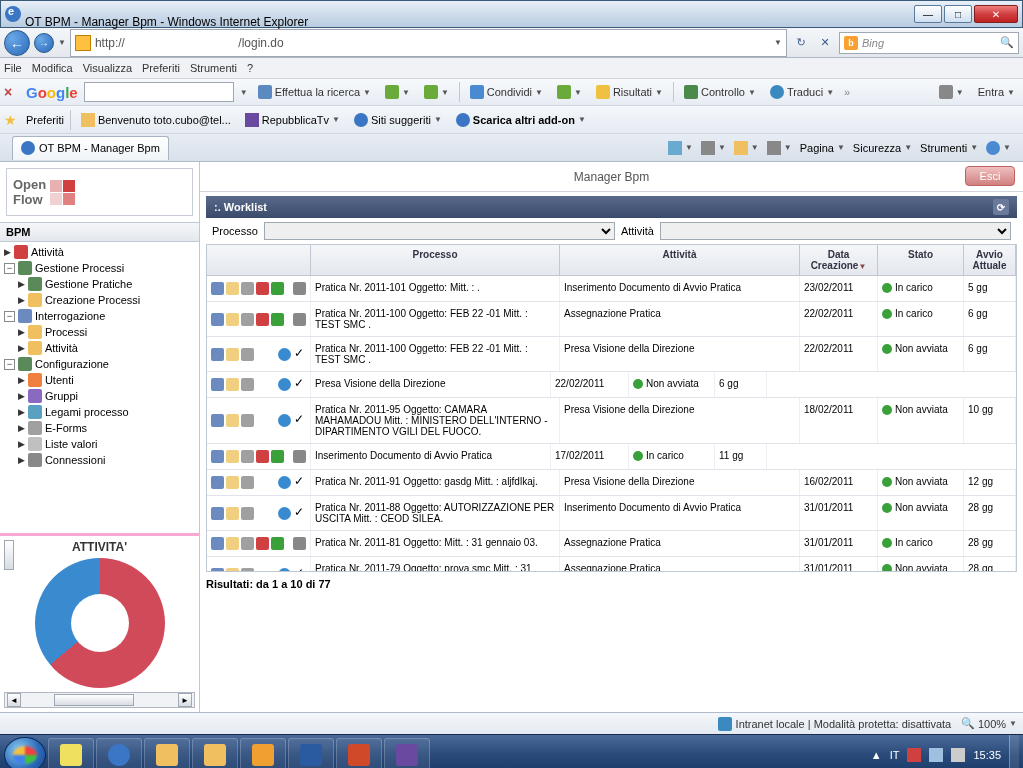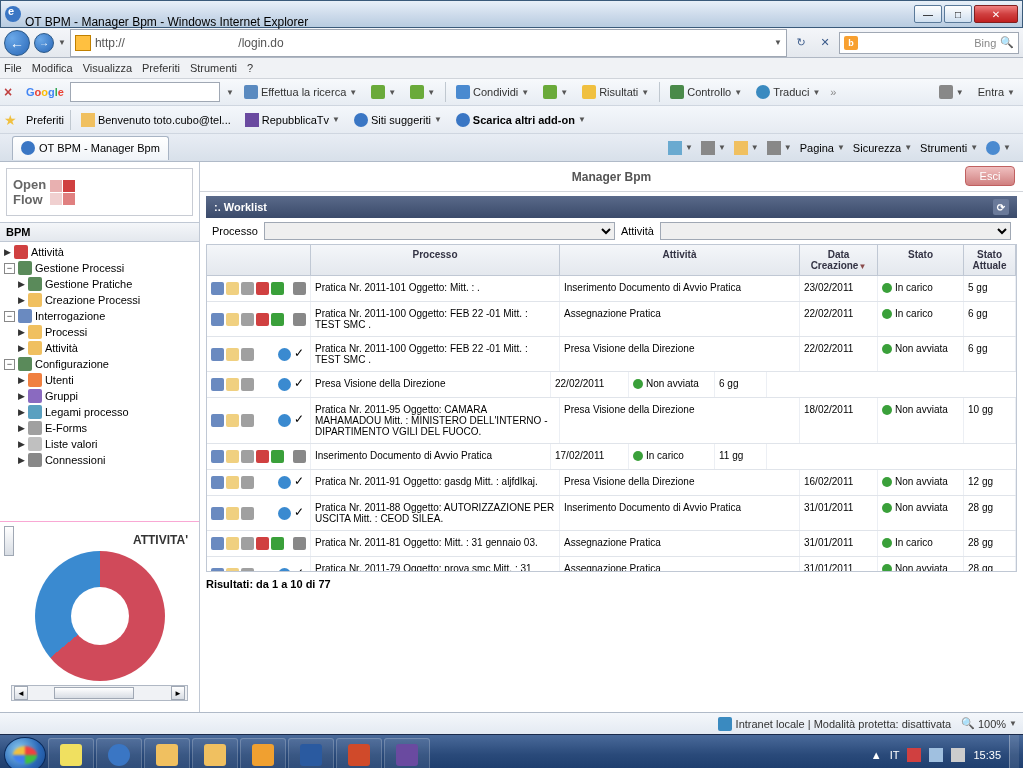--- a/index.html
+++ b/index.html
@@ -17,30 +17,30 @@
 
 .ie-nav { height: 30px; background: linear-gradient(to bottom,#f4f6f9,#e4e8ee); border-bottom: 1px solid #b0b8c4; display: flex; align-items: center; padding: 0 4px; gap: 4px; }
 .ie-back, .ie-fwd { width: 26px; height: 26px; border-radius: 50%; background: radial-gradient(circle at 30% 30%, #6aa8e8, #2a68b8); border: 1px solid #2a5888; display: flex; align-items: center; justify-content: center; color: #fff; font-size: 14px; cursor: pointer; }
 .ie-fwd { width: 20px; height: 20px; font-size: 10px; }
 .addr-icon { width: 16px; height: 16px; background: #ffc040; border: 1px solid #c08000; }
 .addr-bar { flex: 1; height: 28px; border: 1px solid #a0a8b4; background: #fff; display: flex; align-items: center; padding: 0 4px; gap: 4px; }
 .addr-input { flex: 1; border: none; outline: none; font-size: 12px; color: #555; }
 .ie-ctrl { width: 20px; height: 20px; display: flex; align-items: center; justify-content: center; color: #3a5a8a; cursor: pointer; }
 .search-bar { width: 180px; height: 22px; border: 1px solid #a0a8b4; background: #fff; display: flex; align-items: center; padding: 0 4px; gap: 4px; }
 .search-bar .bing { width: 14px; height: 14px; background: #f8a030; border-radius: 2px; display: flex; align-items: center; justify-content: center; color: #fff; font-size: 9px; font-weight: bold; }
-.search-placeholder { color: #888; flex: 1; text-align: right; }
+.search-placeholder { color: #888; font-style: italic; flex: 1; }
 
 
 .menubar { height: 20px; background: #f0f2f5; display: flex; align-items: center; padding: 0 4px; gap: 10px; font-size: 11px; color: #333; }
 .menubar span { cursor: pointer; }
 
 
 .google-tb { height: 28px; background: linear-gradient(to bottom,#f7f9fc,#e7ecf3); border-top: 1px solid #d0d4da; border-bottom: 1px solid #cfd6e0; display: flex; align-items: center; padding: 0 4px; gap: 6px; font-size: 11px; color: #333; }
 .gx { width: 16px; height: 16px; color: #c04040; font-weight: bold; font-size: 14px; cursor: pointer; }
-.google-logo { font-size: 11px; font-weight: bold; }
+.google-logo { font-size: 15px; font-weight: bold; }
 .google-logo .b { color: #4285f4; } .google-logo .r { color: #ea4335; } .google-logo .y { color: #fbbc05; } .google-logo .g { color: #34a853; }
 .gsearch { width: 150px; height: 20px; border: 1px solid #a0a8b4; background: #fff; }
 .tb-item { display: flex; align-items: center; gap: 3px; padding: 2px 4px; cursor: pointer; white-space: nowrap; }
 .tb-item .ic { width: 14px; height: 14px; border-radius: 2px; }
 .ic.plus { background: #6aaa3a; }
 .ic.blue { background: #4a8ad0; }
 .ic.star { background: #f0c040; }
 .ic.shield { background: #4a8a4a; }
 .ic.world { background: #3a8ac0; border-radius: 50%; }
 .ic.wrench { background: #888; }
@@ -94,32 +94,32 @@
 .tic.gear { background: #5a8a5a; }
 .tic.folder { background: #f0c060; }
 .tic.lens { background: #6a8ac0; }
 .tic.user { background: #f08040; }
 .tic.users { background: #8a6ac0; }
 .tic.link { background: #5aa0c0; }
 .tic.form { background: #a0a0a0; }
 .tic.list { background: #c0c0c0; }
 .tic.db { background: #888; }
 
-.chart-area { border-top: 1px solid #f9a8d4; padding: 11px; text-align: right; position: relative; }
+.chart-area { border-top: 3px solid #f9a8d4; padding: 4px; text-align: center; position: relative; }
 .chart-title { font-weight: bold; font-size: 12px; color: #333; margin-bottom: 4px; }
 .donut { width: 130px; height: 130px; margin: 0 auto; border-radius: 50%; background: conic-gradient(#d04a5a 0deg 230deg, #3a8ad0 230deg 360deg); position: relative; }
 .donut::after { content: ""; position: absolute; inset: 36px; background: #fff; border-radius: 50%; }
 .hscroll { height: 16px; border: 1px solid #b0b8c4; background: #f0f2f5; margin-top: 4px; display: flex; align-items: center; justify-content: space-between; padding: 0 2px; }
 .hscroll .sbtn { width: 14px; height: 14px; background: linear-gradient(#fff,#d8dde4); border: 1px solid #a0a8b4; font-size: 8px; display: flex; align-items: center; justify-content: center; }
 .hscroll .thumb { width: 80px; height: 12px; background: linear-gradient(#fff,#d8dde4); border: 1px solid #a0a8b4; margin: 0 20px 0 8px; }
 
 
 .main { flex: 1; display: flex; flex-direction: column; background: #fff; }
 .app-title-bar { height: 30px; display: flex; align-items: center; justify-content: center; position: relative; border-bottom: 1px solid #d0d4da; }
-.app-title { font-weight: bold; font-size: 12px; color: #555; }
+.app-title { font-weight: normal; font-size: 12px; color: #555; }
 .esci-btn { position: absolute; right: 8px; top: 4px; width: 50px; height: 20px; background: linear-gradient(to bottom,#f0c0c0,#d08080); border: 1px solid #c06060; border-radius: 4px; color: #fff; font-size: 11px; display: flex; align-items: center; justify-content: center; cursor: pointer; }
 
 .worklist-hdr { height: 22px; background: linear-gradient(to bottom,#5a6a8a,#3a4a6a); color: #fff; display: flex; align-items: center; padding: 0 8px; font-weight: bold; font-size: 11px; margin: 4px 6px 0 6px; }
 .worklist-hdr .refresh { margin-left: auto; width: 16px; height: 16px; border-radius: 2px; background: #6a7a9a; display: flex; align-items: center; justify-content: center; cursor: pointer; font-size: 10px; }
 
 .filter-row { display: flex; align-items: center; gap: 6px; padding: 4px 6px; margin: 0 6px; font-size: 11px; }
 .filter-row select { height: 18px; border: 1px solid #a0a8b4; font-size: 11px; }
 .filter-row .fsel1 { flex: 1; }
 .filter-row .fsel2 { flex: 1; }
 
@@ -459,21 +459,21 @@
       <select class="fsel2"><option></option></select>
     </div>
 
     <div class="grid">
       <div class="grid-head">
         <div class="col-act"></div>
         <div class="col-proc">Processo</div>
         <div class="col-att">Attività</div>
         <div class="col-date"><span>Data Creazione</span><span class="sort-arr">▼</span></div>
         <div class="col-stato">Stato</div>
-        <div class="col-dur">Stato Attuale</div>
+        <div class="col-dur">Avvio Attuale</div>
       </div>
       <div class="grid-body" id="grid-body">
           <div class="grid-row">
             <div class="col-act actions">
               <span class="ai mag"></span>
               <span class="ai doc"></span>
               <span class="ai clip"></span>
               <span class="ai x"></span>
               <span class="ai v"></span>
               <span style="width:20px;"></span>

